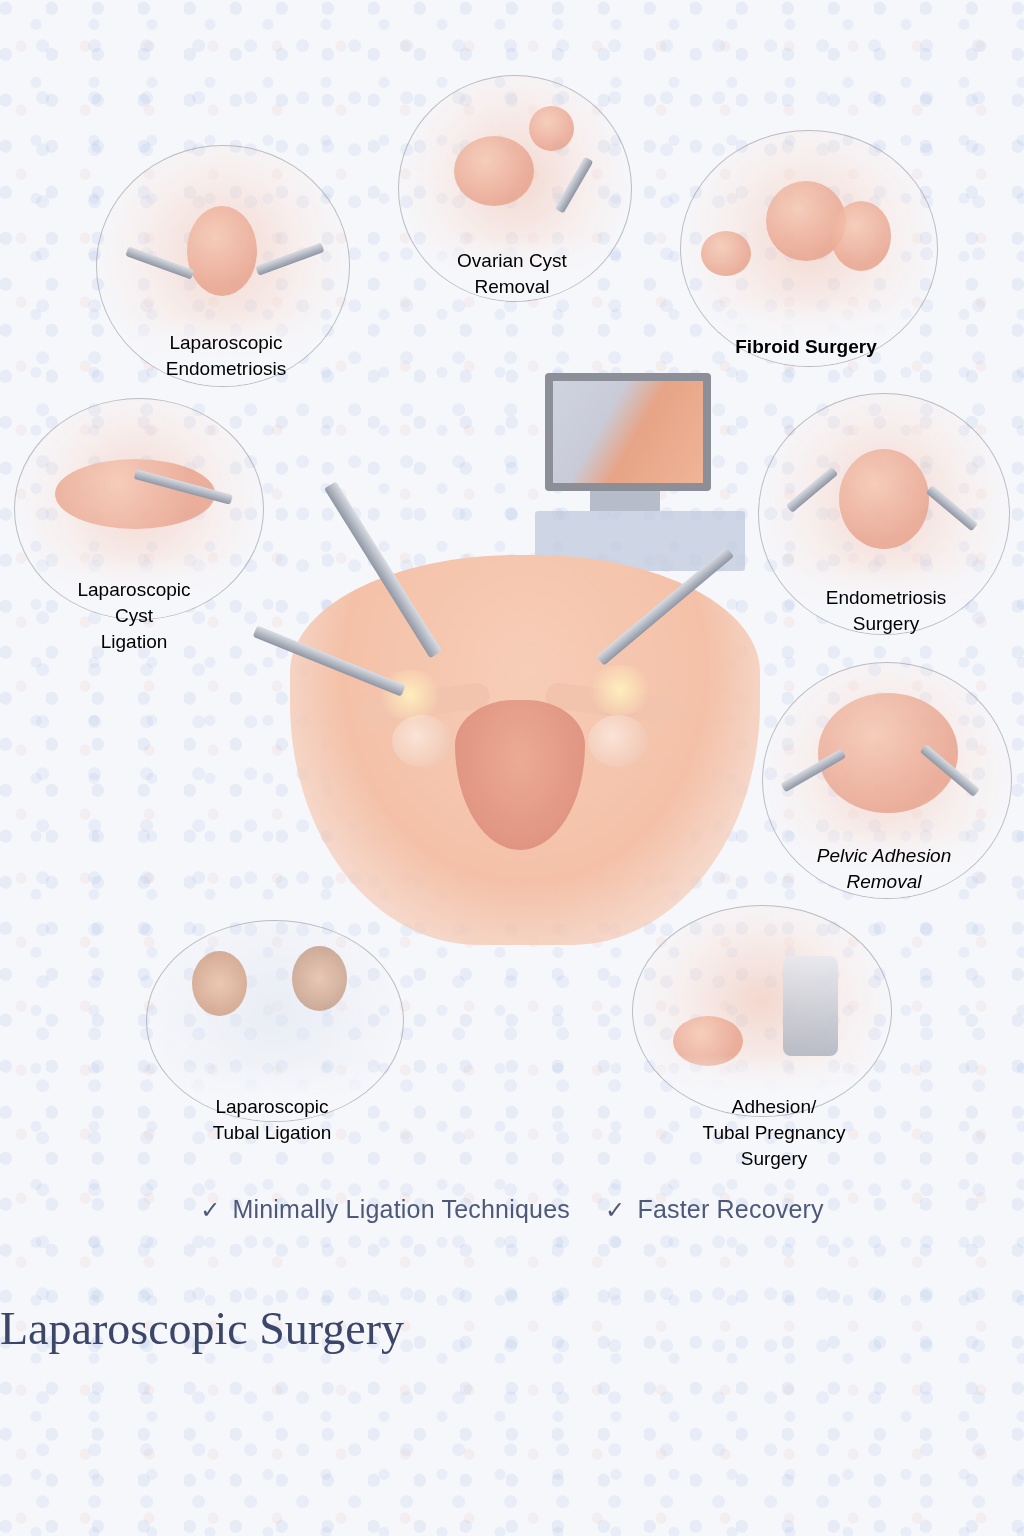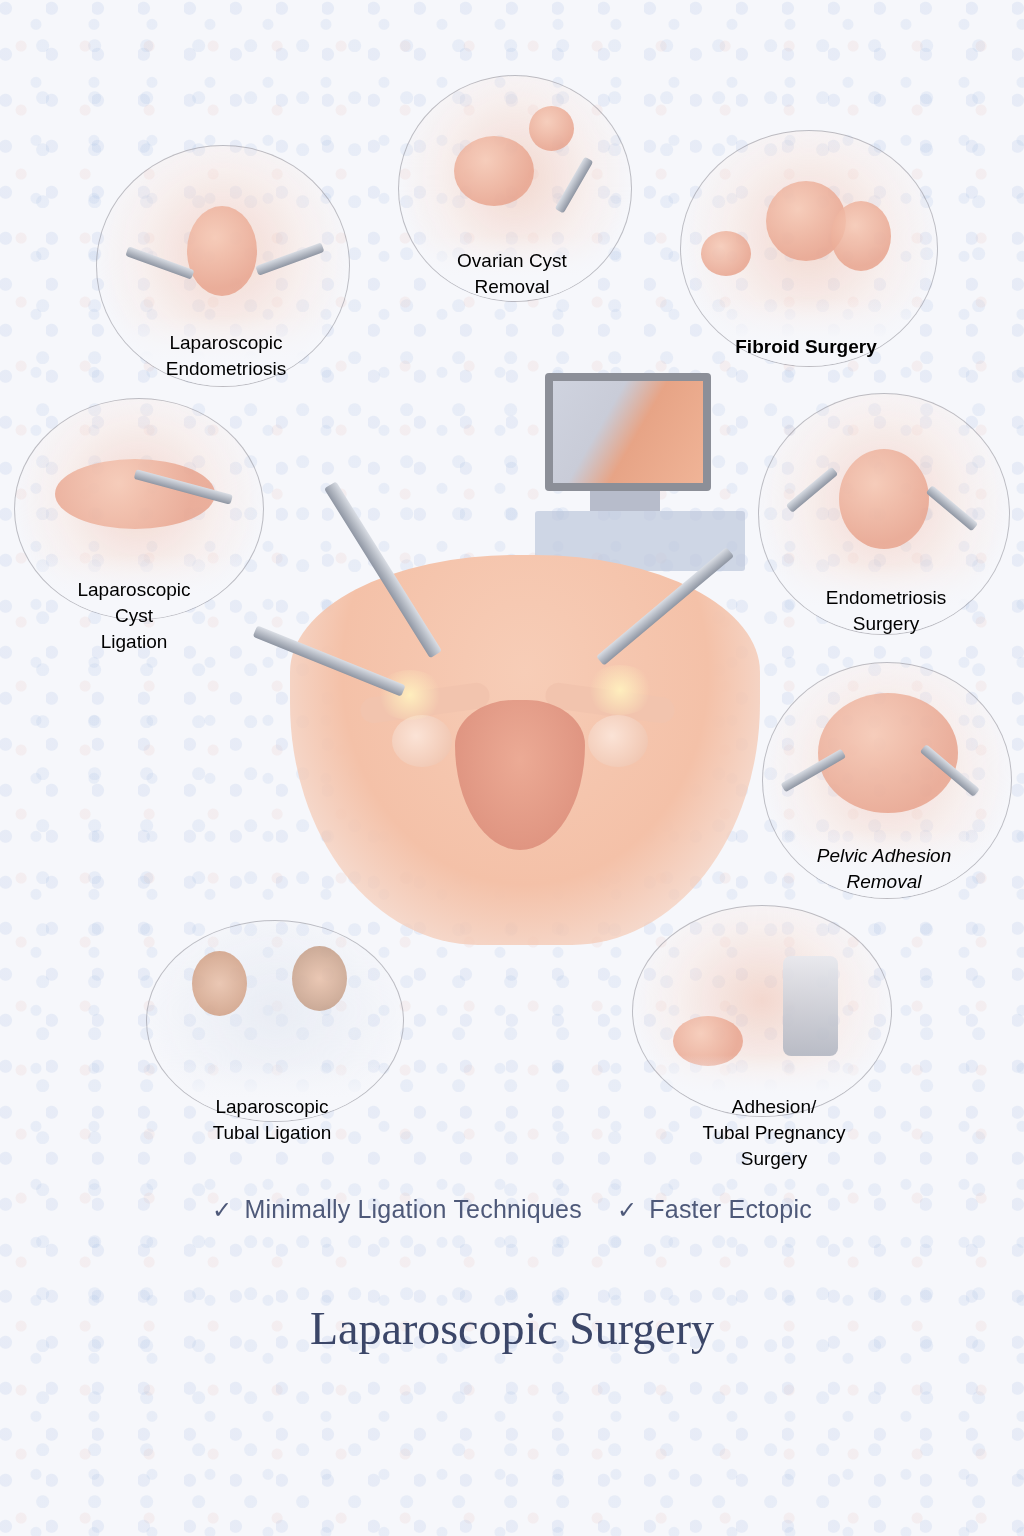--- a/index.html
+++ b/index.html
@@ -57,21 +57,21 @@
   }
   .monitor-stand { position:absolute; left:590px; top:491px; width:70px; height:20px; background:#b7bccb; }
   .cart { position:absolute; left:535px; top:511px; width:210px; height:60px; background:rgba(190,200,220,0.7); border-radius:3px; }
   .bullets {
     position:absolute; top:1195px; left:0; width:1024px; text-align:center;
     font-size:25px; color:#4e5979; letter-spacing:0.2px;
   }
   .bullets .item { display:inline-block; margin:0 14px; }
   .bullets .check { font-size:24px; margin-right:12px; color:#4e5979; }
   .title {
-    position:absolute; top:1302px; left:0; width:1024px; text-align:center;
+    position:absolute; top:1302px; left:0; width:1024px; text-align:left;
     font-family:"Liberation Serif","DejaVu Serif",serif; font-size:46px; color:#3b4668;
   }
 </style>
 </head>
 <body>
 
 <div class="vignette" style="left:96px; top:145px; width:252px; height:240px;">
   <div class="organ" style="left:90px;top:60px;width:70px;height:90px;"></div>
   <div class="tool" style="left:30px;top:100px;width:70px;transform:rotate(20deg);"></div>
   <div class="tool" style="left:160px;top:120px;width:70px;transform:rotate(-20deg);"></div>
@@ -160,17 +160,17 @@
   <div>Adhesion/</div>
   <div>Tubal Pregnancy</div>
   <div>Surgery</div>
 </div>
 
 <div class="bullets">
   <span class="item">
     <span class="check">✓</span><span>Minimally Ligation Techniques</span>
   </span>
   <span class="item">
-    <span class="check">✓</span><span>Faster Ectopic</span>
+    <span class="check">✓</span><span>Faster Recovery</span>
   </span>
 </div>
 
 <div class="title">Laparoscopic Surgery</div>
 
 </body></html>

